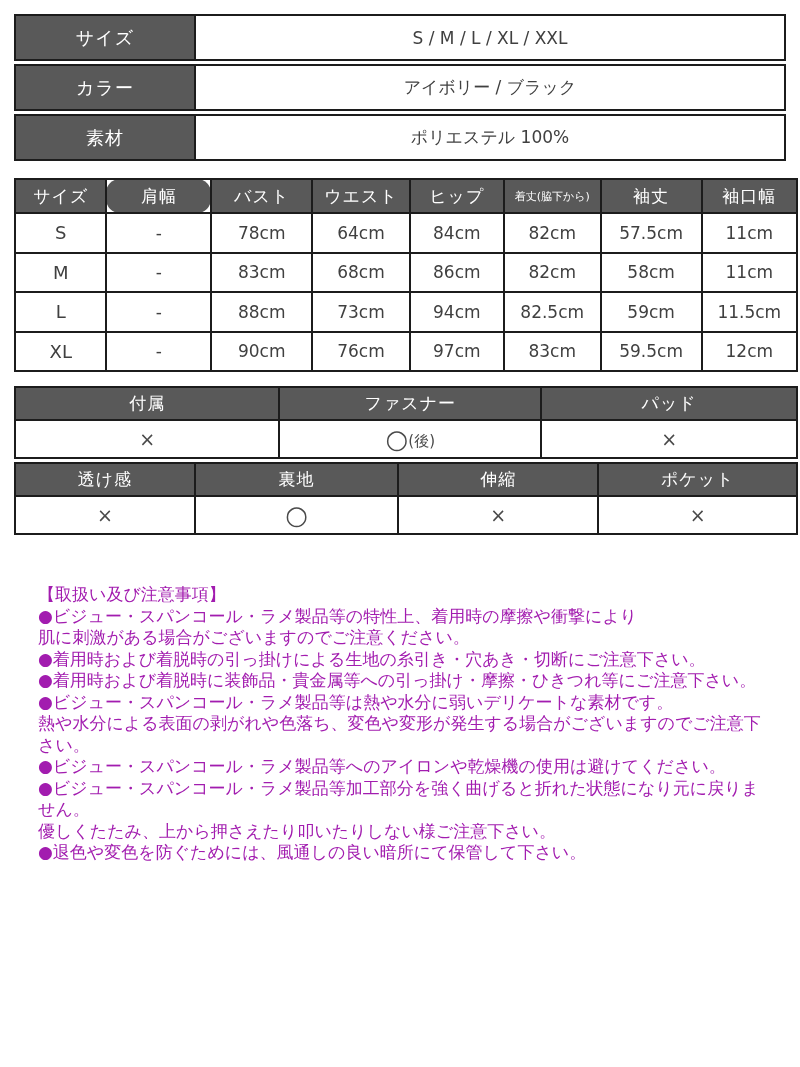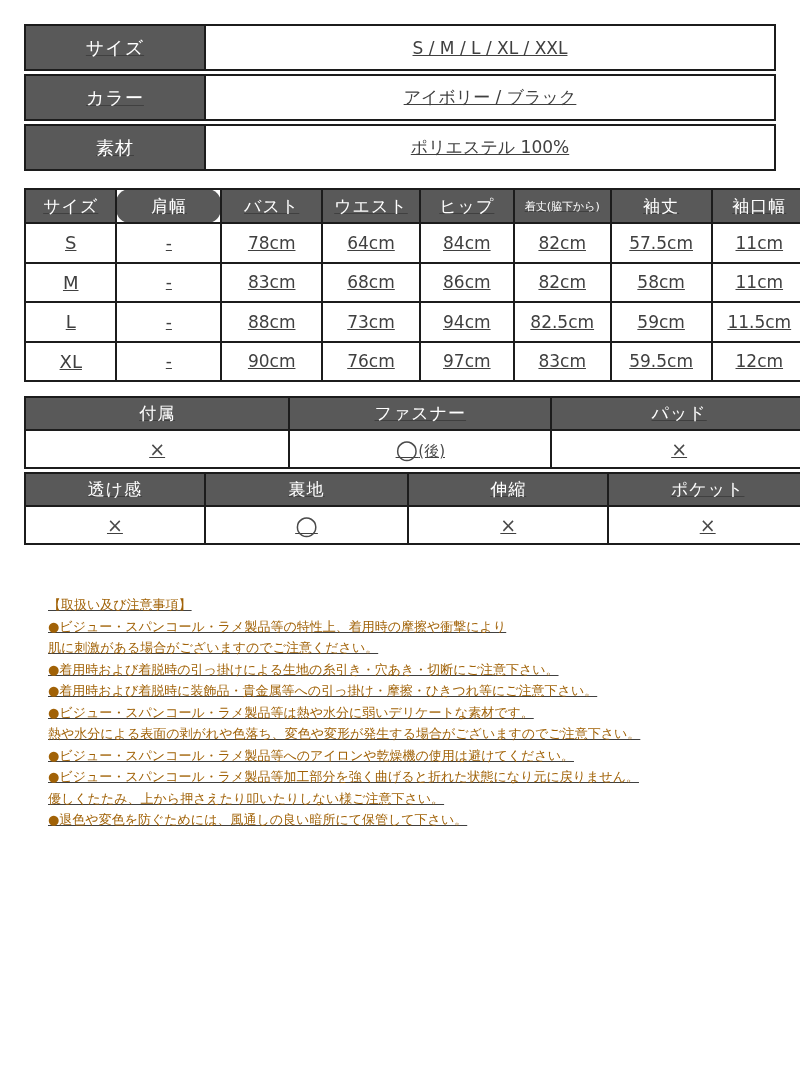--- a/index.html
+++ b/index.html
@@ -3,21 +3,21 @@
 <meta charset="utf-8">
 <style>
   * { box-sizing: border-box; margin: 0; padding: 0; }
   html, body { background: #ffffff; }
   body {
     width: 800px;
     min-height: 1067px;
     font-family: "DejaVu Sans", sans-serif;
     color: #404040;
   }
-  .wrap { padding: 24px; text-decoration: underline; }
+  .wrap { padding: 14px; }
 
   
   .info-table { margin-bottom: 17px; }
   .info-row {
     display: flex;
     align-items: stretch;
     border: 2px solid #1c1c1c;
     height: 47px;
     margin-bottom: 3px;
     background: #ffffff;
@@ -91,23 +91,23 @@
   .feature-table th:nth-child(3) { width: 25.6%; }
   .feature-table th:nth-child(4) { width: 25.4%; }
   .mark { font-size: 19px; color: #4a4a4a; }
   .mark.circle { font-size: 26px; line-height: 1; vertical-align: -2px; }
   .mark-note { font-size: 15px; color: #4a4a4a; }
 
   
   .notes {
     padding-left: 24px;
     padding-right: 10px;
-    font-size: 13px;
+    font-size: 17px;
     line-height: 21.5px;
-    color: #a16207;
+    color: #a21caf;
   }
 </style>
 </head>
 <body>
 
 <div class="wrap">
 
   <div class="info-table">
     <div class="info-row">
       <div class="info-label">サイズ</div>

